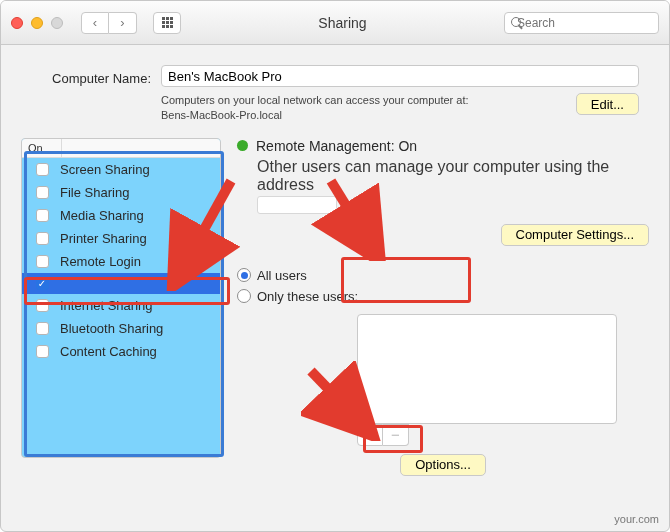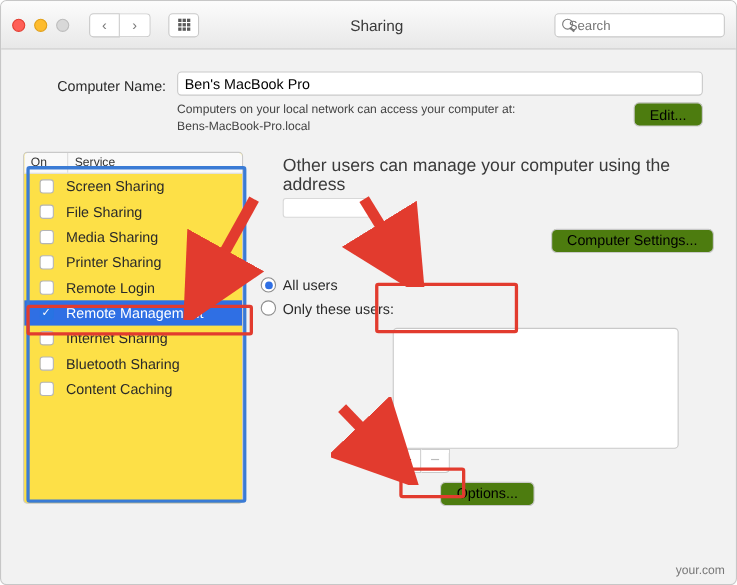--- a/index.html
+++ b/index.html
@@ -22,23 +22,23 @@
   .search { display: flex; align-items: center; background: #fff; border: 1px solid #c9c9c9; border-radius: 4px; width: 155px; height: 22px; padding: 0 6px; gap: 6px; }
   .search input { border: none; outline: none; font-size: 12px; flex: 1; background: transparent; color: #444; }
   .loupe { width: 12px; height: 12px; position: relative; }
   .loupe::before { content:""; position:absolute; width:8px;height:8px;border:1.5px solid #7a7a7a;border-radius:50%; left:0;top:0;}
   .loupe::after { content:""; position:absolute; width:5px;height:1.5px;background:#7a7a7a; left:7px;top:9px; transform:rotate(45deg);}
   .row-computer { display:flex; align-items:center; padding: 20px 30px 6px 30px; gap:10px; }
   .row-computer .lbl { text-align:right; width:120px; padding-top:4px; }
   .row-computer input { flex:1; height:22px; background:#fff; border:1px solid #c9c9c9; border-radius:4px; padding:0 6px; font-size:13px; }
   .subtext { display:flex; justify-content:space-between; align-items:flex-start; padding:0 30px 14px 160px; font-size:11px; color:#444; }
   .subtext .lines { line-height:1.4; }
-  .btn { background:#4d7c0f; border:1px solid #c9c9c9; border-radius:5px; padding:2px 14px; font-size:13px; height:22px; display:inline-flex; align-items:center; }
+  .btn { background:#fef9c3; border:1px solid #c9c9c9; border-radius:5px; padding:2px 14px; font-size:13px; height:22px; display:inline-flex; align-items:center; }
   .main { display:flex; gap:16px; padding: 0 20px 18px 20px; }
-  .services { width:200px; background:#fde047; border:1px solid #c9c9c9; border-radius:4px; height:320px; overflow:hidden; }
+  .services { width:200px; background:#7dd3fc; border:1px solid #c9c9c9; border-radius:4px; height:320px; overflow:hidden; }
   .services-head { display:flex; font-size:11px; color:#333; border-bottom:1px solid #dcdcdc; background:#f9f9f9; }
   .services-head .on { width:40px; padding:3px 6px; border-right:1px solid #dcdcdc; }
   .services-head .svc { flex:1; padding:3px 6px; }
   .svc-row { display:flex; align-items:center; font-size:13px; padding:4px 6px; gap:4px; }
   .svc-row .chk { width:28px; display:flex; justify-content:center; }
   .chkbox { width:13px; height:13px; border:1px solid #b5b5b5; border-radius:3px; background:#fff; display:flex;align-items:center;justify-content:center;font-size:10px;color:#fff; }
   .chkbox.checked { background:#2873e3; border-color:#2873e3; }
   .svc-row.selected { background:#2f6fe4; color:#fff; }
   .right { flex:1; display:flex; flex-direction:column; }
   .status-line { display:flex; align-items:center; gap:8px; }
@@ -110,21 +110,20 @@
       <div>Computers on your local network can access your computer at:</div>
       <div>Bens-MacBook-Pro.local</div>
     </div>
     <button class="btn">Edit...</button>
   </div>
 
   <div class="main">
     <div class="services">
       <div class="services-head">
         <div class="on">On</div>
-        <div class="svc">Service</div>
       </div>
       <div id="svc-rows">
           <div class="svc-row">
             <div class="chk">
               <div class="chkbox"></div>
             </div>
             <div>Screen Sharing</div>
           </div>
           <div class="svc-row">
             <div class="chk">
@@ -147,21 +146,20 @@
           <div class="svc-row">
             <div class="chk">
               <div class="chkbox"></div>
             </div>
             <div>Remote Login</div>
           </div>
           <div class="svc-row selected">
             <div class="chk">
               <div class="chkbox checked">✓</div>
             </div>
-            <div>Remote Management</div>
           </div>
           <div class="svc-row">
             <div class="chk">
               <div class="chkbox"></div>
             </div>
             <div>Internet Sharing</div>
           </div>
           <div class="svc-row">
             <div class="chk">
               <div class="chkbox"></div>
@@ -171,20 +169,24 @@
           <div class="svc-row">
             <div class="chk">
               <div class="chkbox"></div>
             </div>
             <div>Content Caching</div>
           </div>
         </div>
     </div>
 
     <div class="right">
+      <div class="status-line">
+        <div class="status-dot"></div>
+        <div class="status-text">Remote Management: On</div>
+      </div>
       <div class="desc">Other users can manage your computer using the address</div>
       <div class="addr-box"></div>
       <div class="cs-btn-row">
         <button class="btn">Computer Settings...</button>
       </div>
       <div class="access">
         <div class="radio-col">
           <div class="radio-row">
             <div class="radio checked"></div>
             <span>All users</span>

